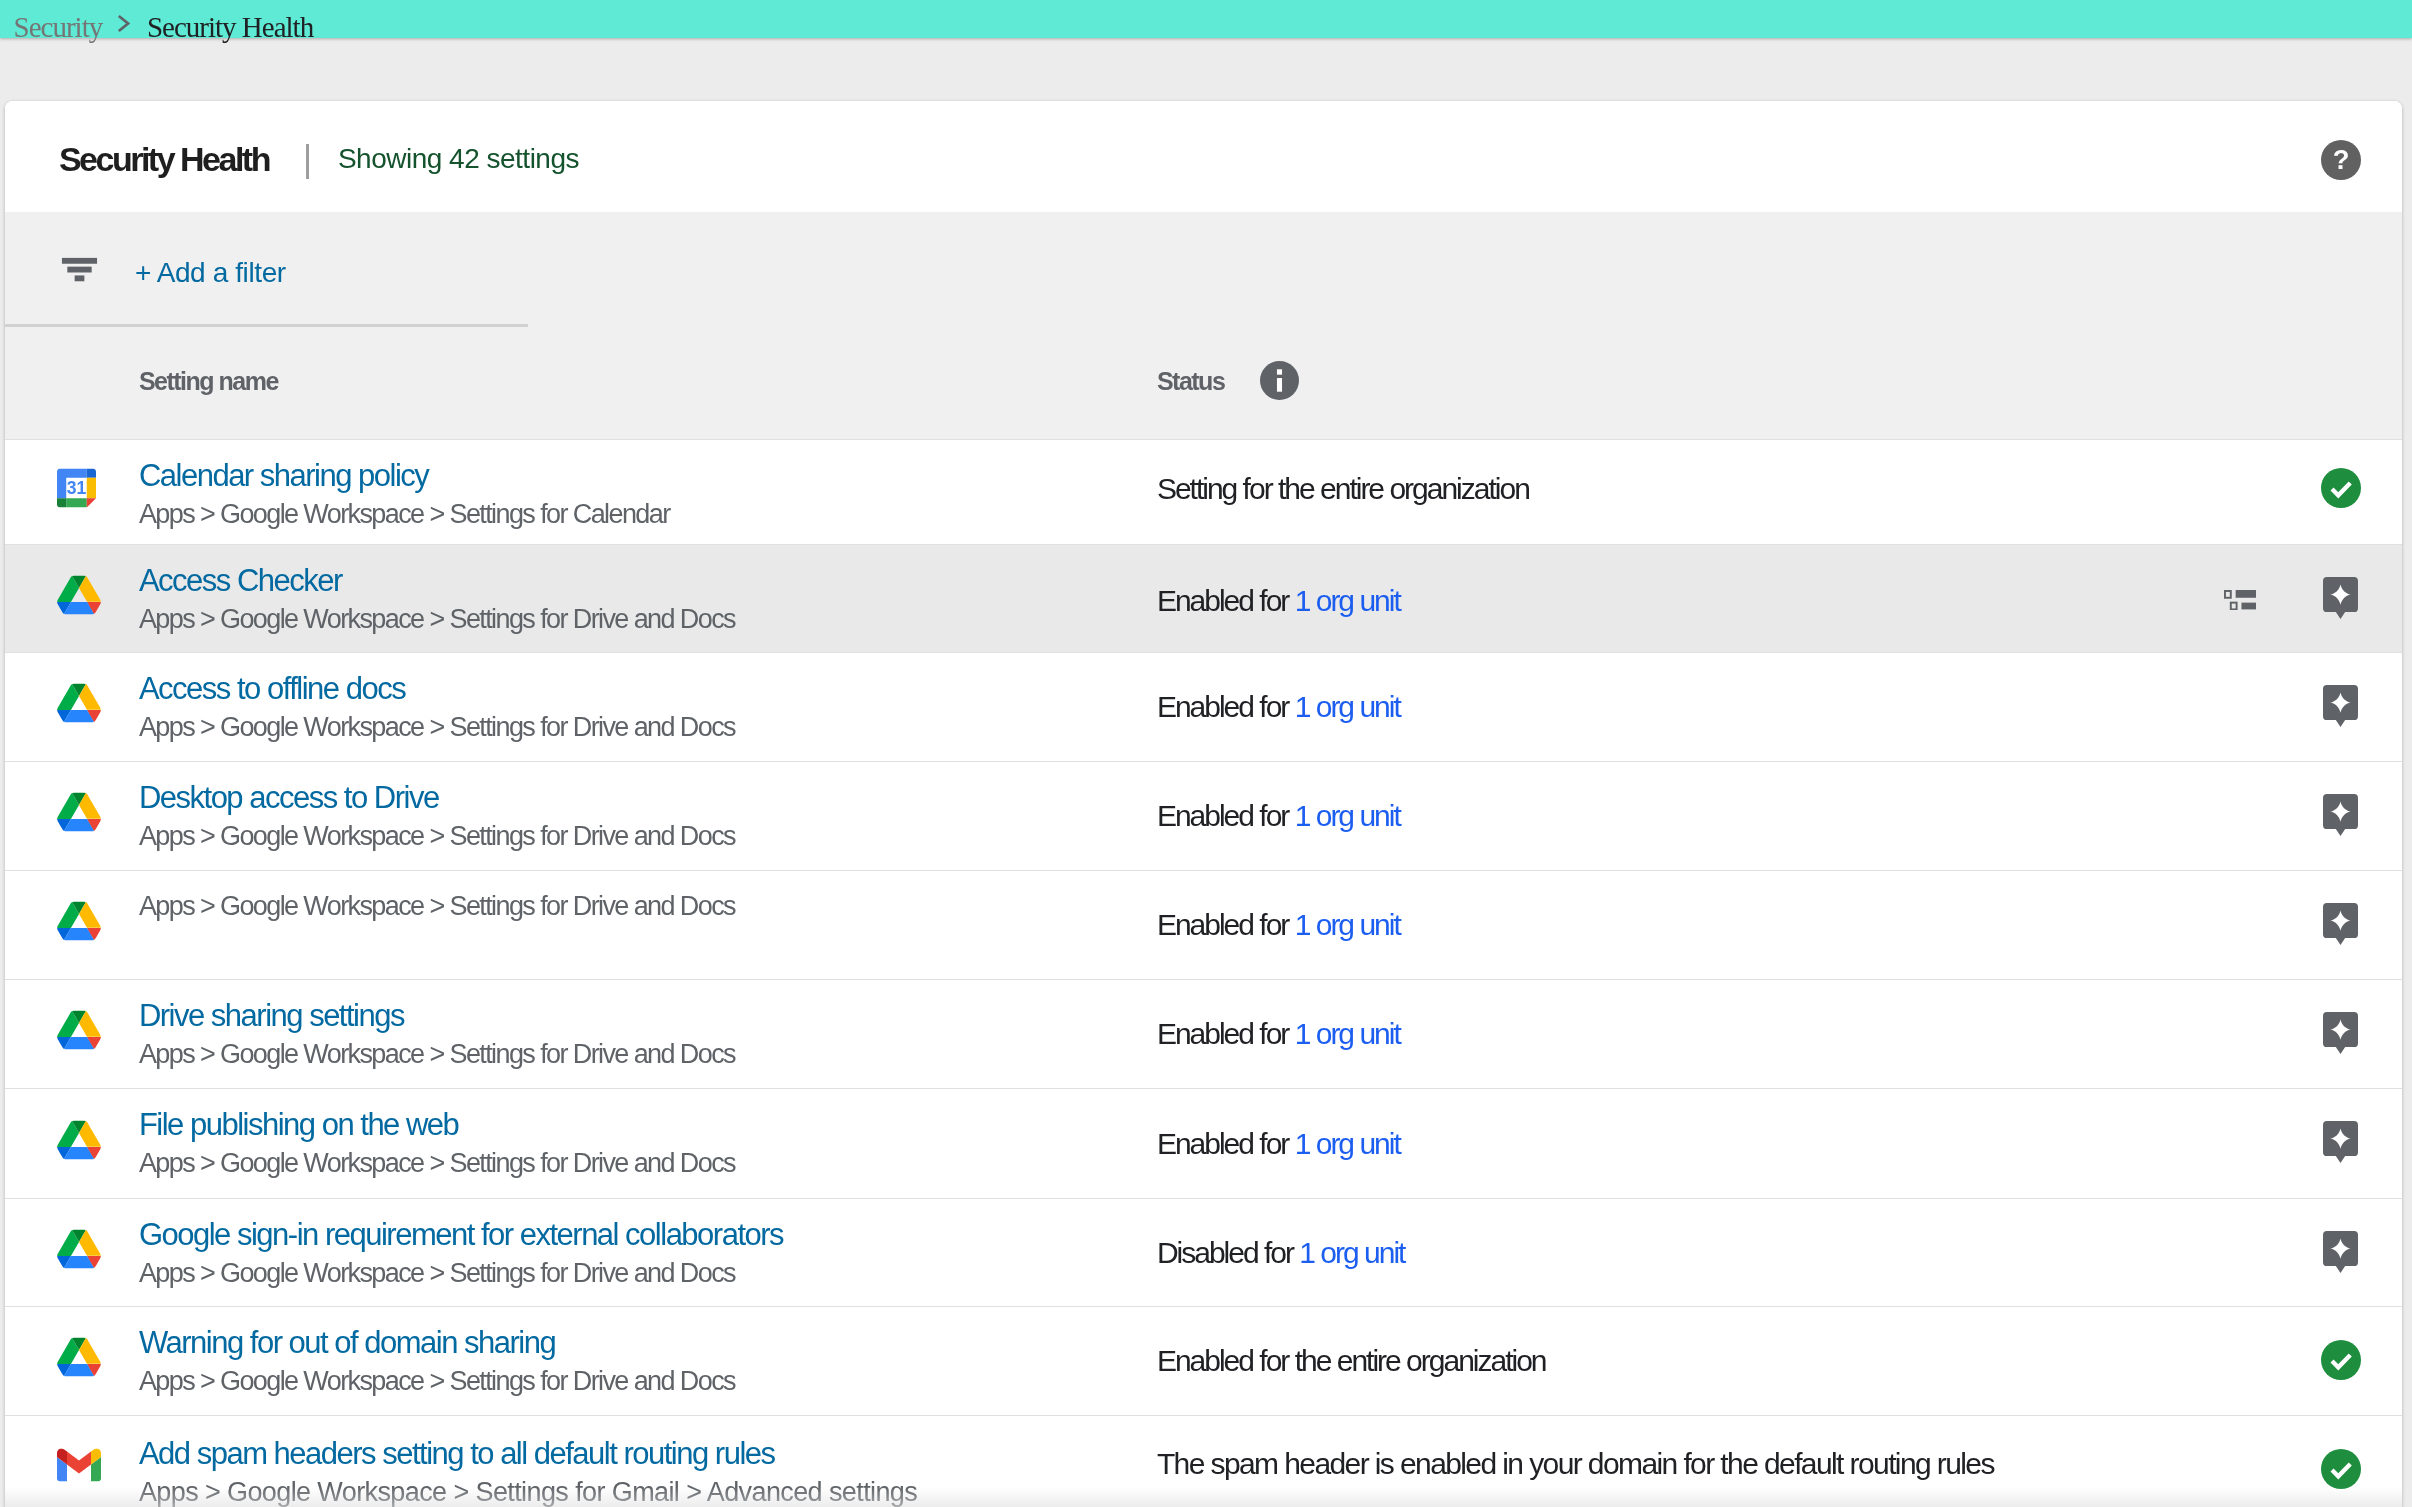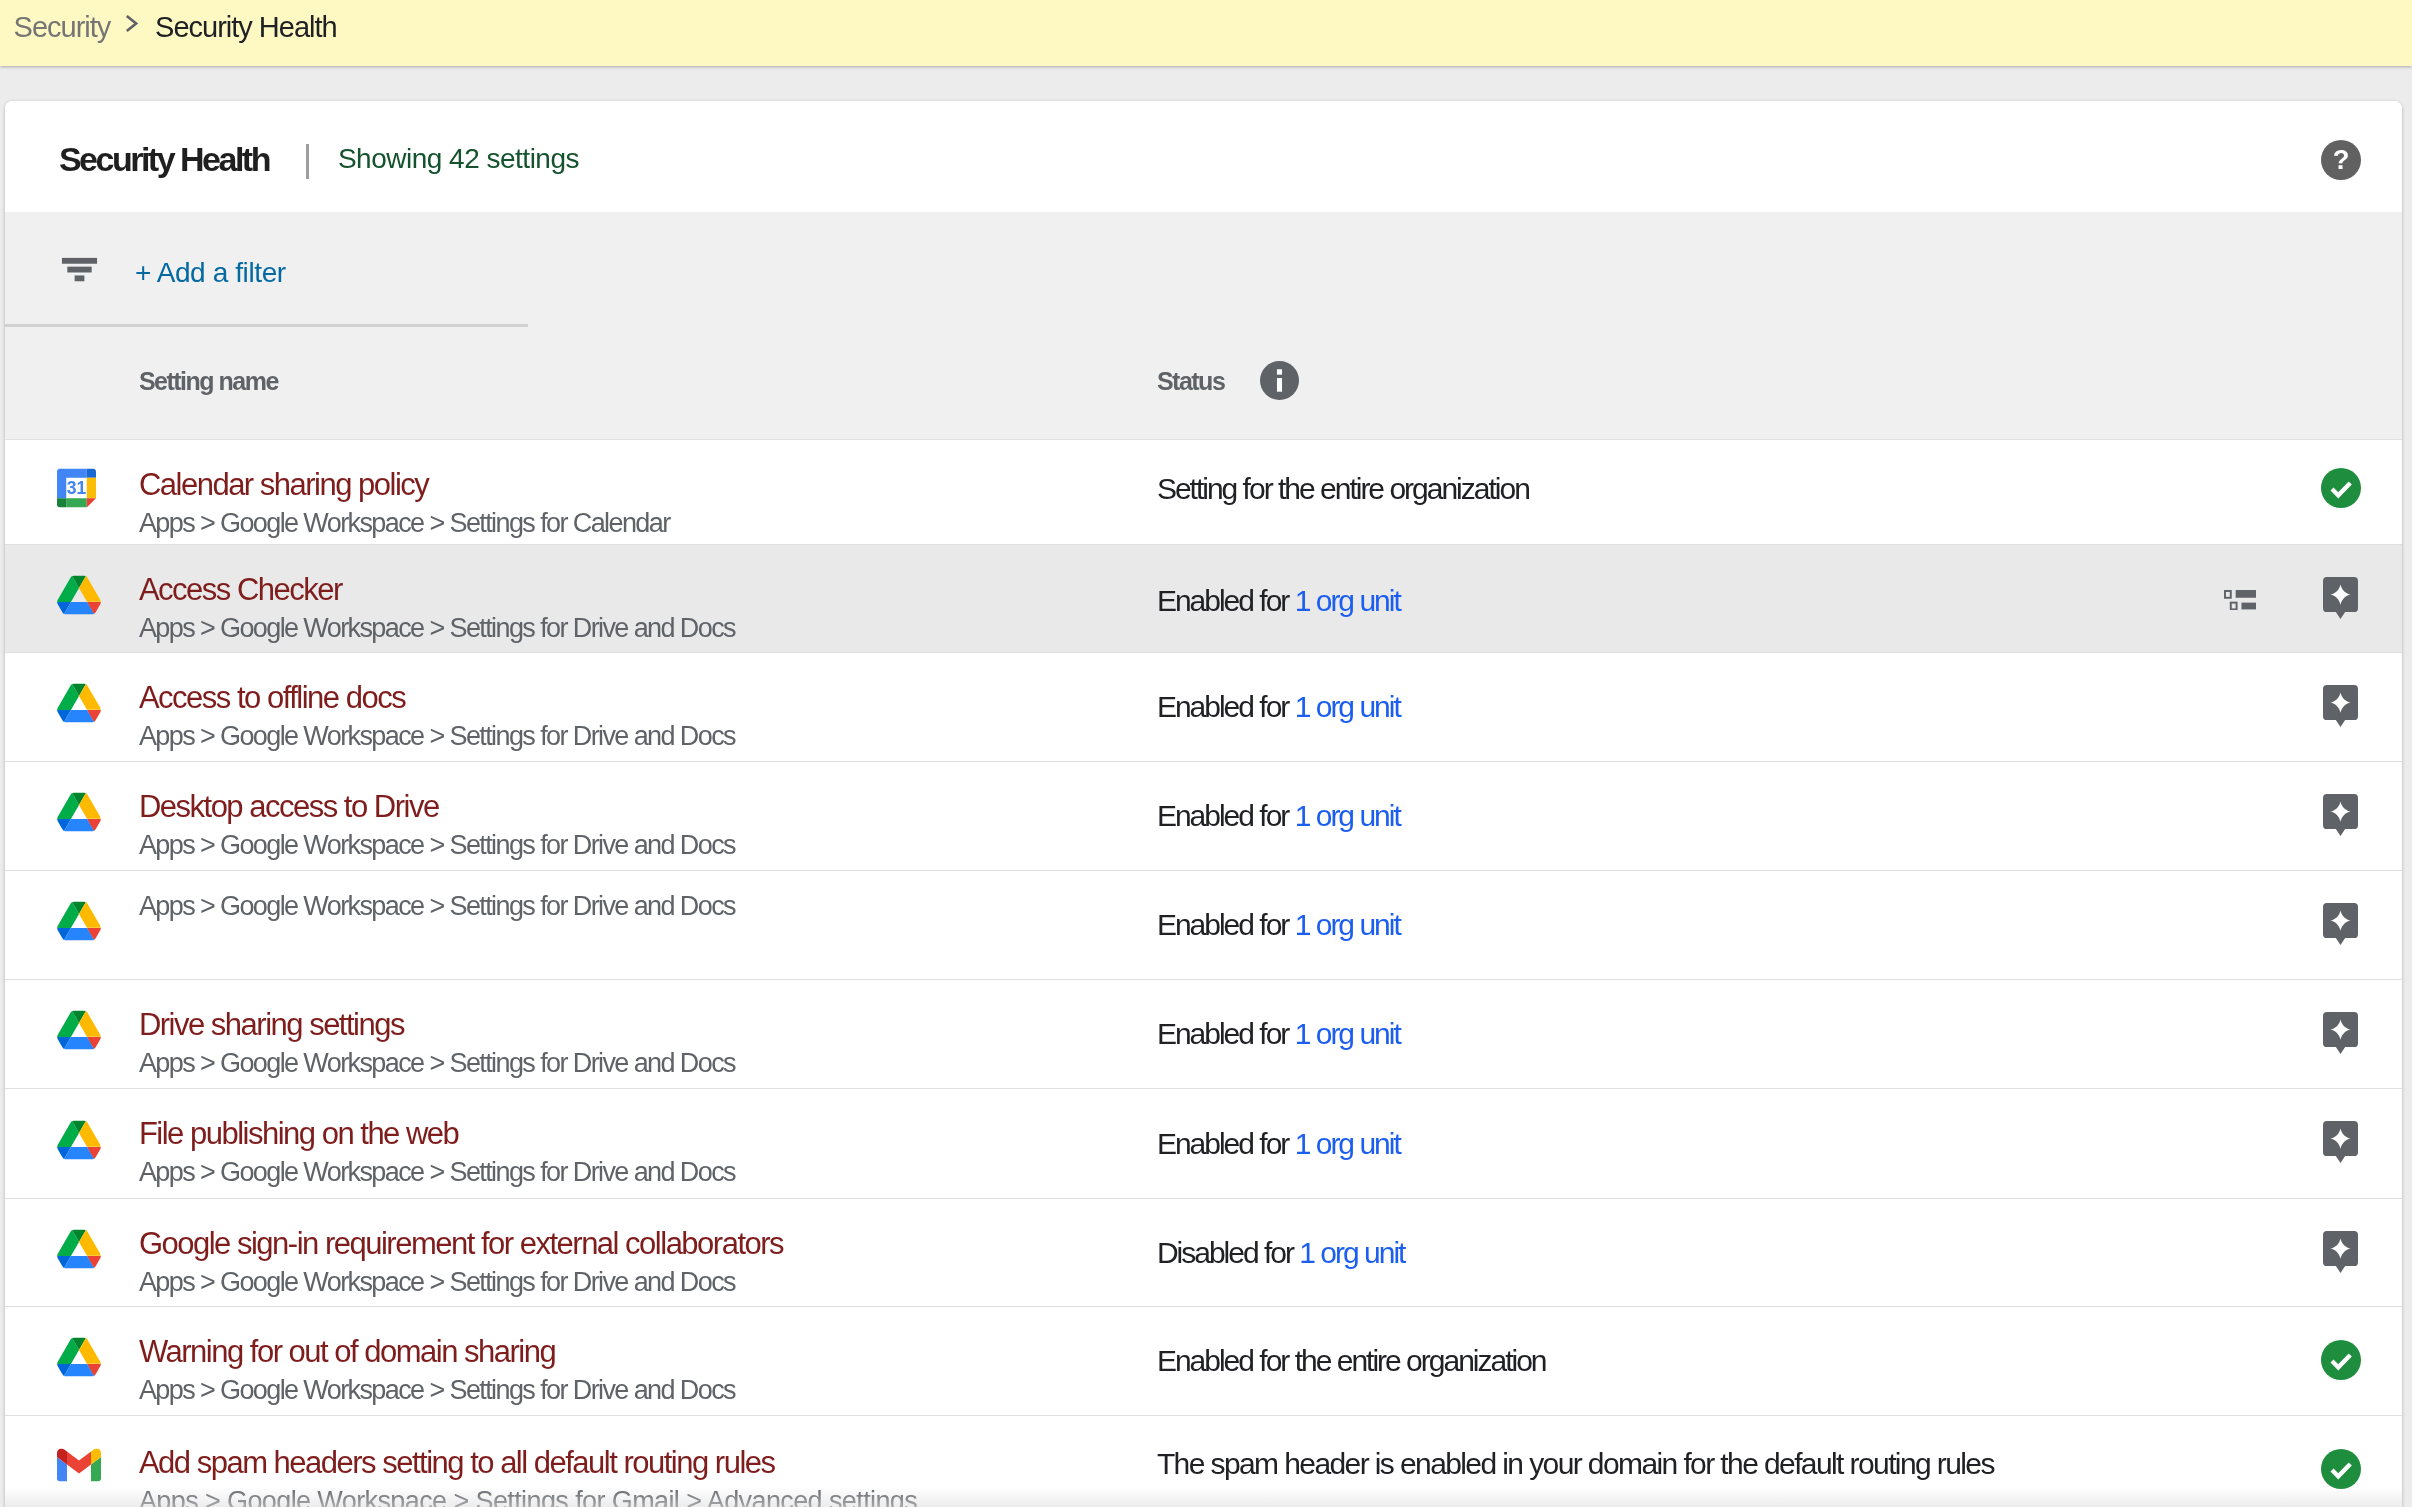--- a/index.html
+++ b/index.html
@@ -1,35 +1,35 @@
 <!DOCTYPE html>
 <html><head>
 <meta charset="utf-8">
 <style>
 * { margin:0; padding:0; box-sizing:border-box; }
 html { -webkit-font-smoothing:antialiased; }
 html,body { width:2412px; height:1508px; overflow:hidden; font-family:"Liberation Sans", sans-serif; background:#ececec; }
-.topbar { position:absolute; left:0; top:0; width:2412px; height:66px; background:#fef9c3; box-shadow:0 1px 2.9px rgba(0,0,0,.28); z-index:5; }
+.topbar { position:absolute; left:0; top:0; width:2412px; height:38px; background:#5eead4; box-shadow:0 1px 2.9px rgba(0,0,0,.28); z-index:5;font-family:Liberation Serif, serif; }
 .crumbs { position:absolute; left:13.6px; top:0; height:54px; display:flex; align-items:center; font-size:29px; letter-spacing:-1px; }
 .crumb-gray { color:#757575; }
 .crumb-dark { color:#202124; }
 .card { position:absolute; left:4.9px; top:101px; width:2397px; height:1417px; background:#fff; border-radius:7.8px 7.8px 0 0; box-shadow:0 1px 3.9px rgba(0,0,0,.25); z-index:2; }
 .cardhead { position:relative; height:111px; background:#fff; border-radius:7.8px 7.8px 0 0; }
 .cardhead { display:flex; align-items:center; }
 .cardtitle { margin-left:54px; margin-top:5.8px; font-size:34px; font-weight:bold; letter-spacing:-2.5px; color:#1f1f1f; }
 .toolbar { position:relative; height:115px; background:#f0f0f0; }
 .tooldiv { position:absolute; left:0; bottom:0; width:523px; height:2.9px; background:#d2d2d2; }
 .thead { position:relative; height:112px; background:#f0f0f0; }
 .hlabel { font-size:25px; font-weight:bold; letter-spacing:-1.5px; color:#5f6368; }
 .rows { position:relative; }
 .row { position:relative; border-top:1px solid #e0e0e0; background:#fff; }
 .row.sel { background:#e9e9e9; }
 .appicon { position:absolute; left:52px; width:45px; top:50%; transform:translateY(-50%); margin-top:-3.9px; display:flex; justify-content:flex-start; }
 .rtext { position:absolute; left:134px; top:15.5px; }
-.rtitle { font-size:31px; line-height:39px; letter-spacing:-1.5px; color:#7f1d1d; white-space:nowrap;margin-top:9px; }
+.rtitle { font-size:31px; line-height:39px; letter-spacing:-1.5px; color:#0369a1; white-space:nowrap; }
 .rsub { font-size:27px; line-height:38px; letter-spacing:-1.6px; color:#5f6368; white-space:nowrap; }
 .rstatus { position:absolute; left:1152px; top:50%; transform:translateY(-50%); font-size:30px; letter-spacing:-2px; color:#202124; white-space:nowrap; }
 .rstatus a { color:#1c5ef0; text-decoration:none; }
 .ricon { position:absolute; left:2316px; top:28px; width:40px; height:40px; }
 .r9 .ricon, .r10 .ricon { top:33px; }
 .r10 .appicon { margin-top:1px; }
 .r10 .rtext { top:18.4px; }
 .r10 .rsub { letter-spacing:-0.6px; }
 .r10 .rstatus { letter-spacing:-1.6px; }
 .r1 .rstatus { margin-top:-2.9px; }

